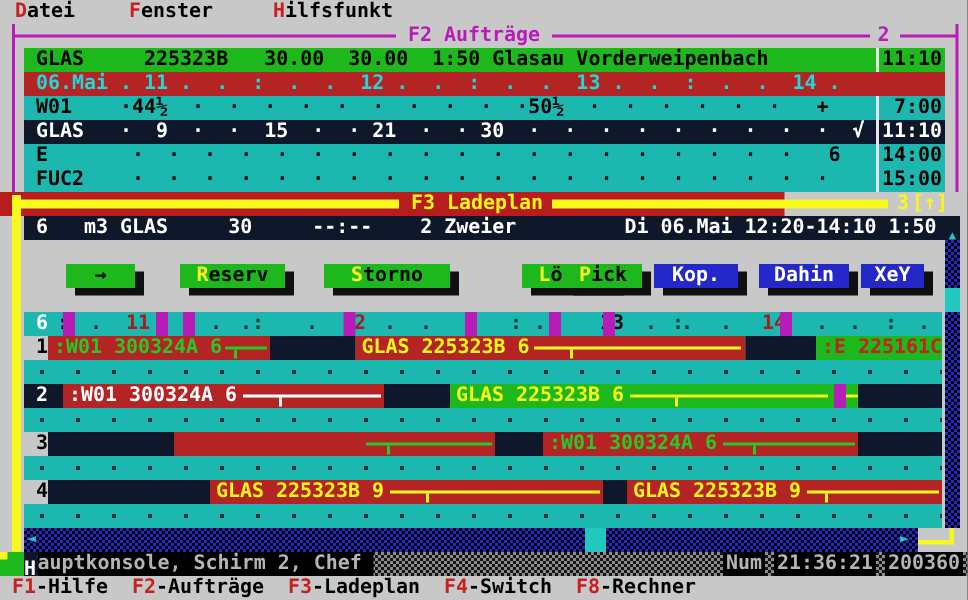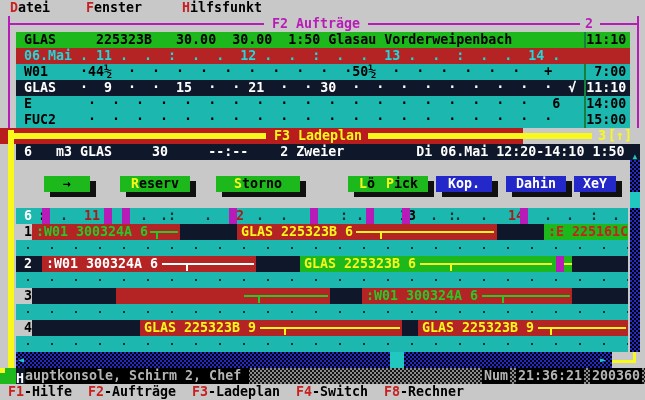--- a/index.html
+++ b/index.html
@@ -12,21 +12,21 @@
   .bg-blue{background:#0f172a}.bg-magenta{background:#b81cb8}.bg-gray{background:#c8c8c8}
   .fg-green{color:#28c828}.fg-yellow{color:#f8f81c}.fg-white{color:#ffffff}
   .fg-red{color:#c82020}
   .menubar{left:0;top:0;width:645px;height:16px;background:#c8c8c8;}
   .menu-item{position:absolute;top:0;height:16px;}
   .hot{color:#c82020}.rest{color:#000}
   .f2win{left:0;top:16px;width:645px;height:112px;background:#c8c8c8;}
   .mline{position:absolute;height:2px;background:#b81cb8;top:7px;}
   .f2row{position:absolute;left:16px;width:614px;height:16px;display:flex;overflow:hidden;}
   .f2row .body{width:570px;overflow:hidden;}
-  .f2row .time{width:44px;border-left:2px solid #15803d;overflow:hidden;}
+  .f2row .time{width:44px;border-left:2px solid #e5e5e5;overflow:hidden;text-align:center;}
   .f3win{left:0;top:128px;width:645px;height:240px;}
   .ybar{position:absolute;top:5px;height:6px;background:#f8f81c;}
   .btn{position:absolute;top:0;height:16px;text-align:center;box-shadow:6px 5px 0 0 #101010;}
   .btn-green{background:#1cb81c}.btn-blue{background:#2428c8;color:#fff}
   .dots-row{background-color:#1cb8b0;background-image:radial-gradient(circle 1.5px at 12px 8px,#083434 98%,rgba(0,0,0,0));background-size:24px 16px;}
   .dither-blue{background-image:conic-gradient(#000 25%,#2428c8 0 50%,#000 0 75%,#2428c8 0);background-size:4px 4px;}
   .dither-gray{background-image:conic-gradient(#141414 25%,#8c8c8c 0 50%,#141414 0 75%,#8c8c8c 0);background-size:4px 4px;}
   .gantt-row{position:absolute;left:16px;width:612px;height:16px;}
   .gseg{position:absolute;top:0;height:16px;overflow:visible;}
   .gline{position:absolute;top:7px;height:2px;}

